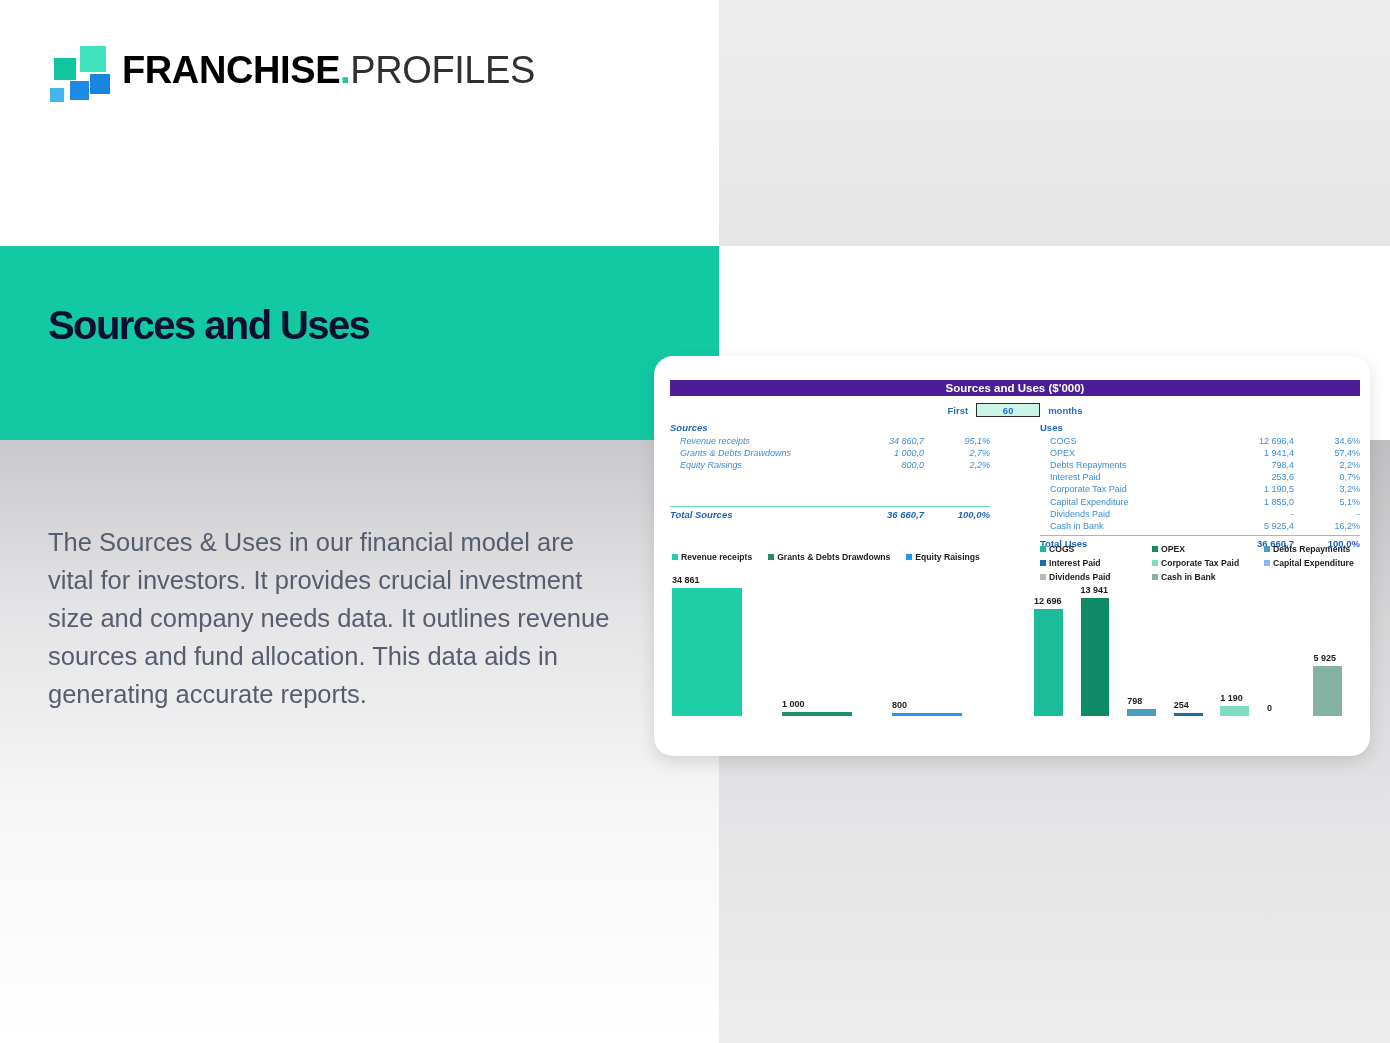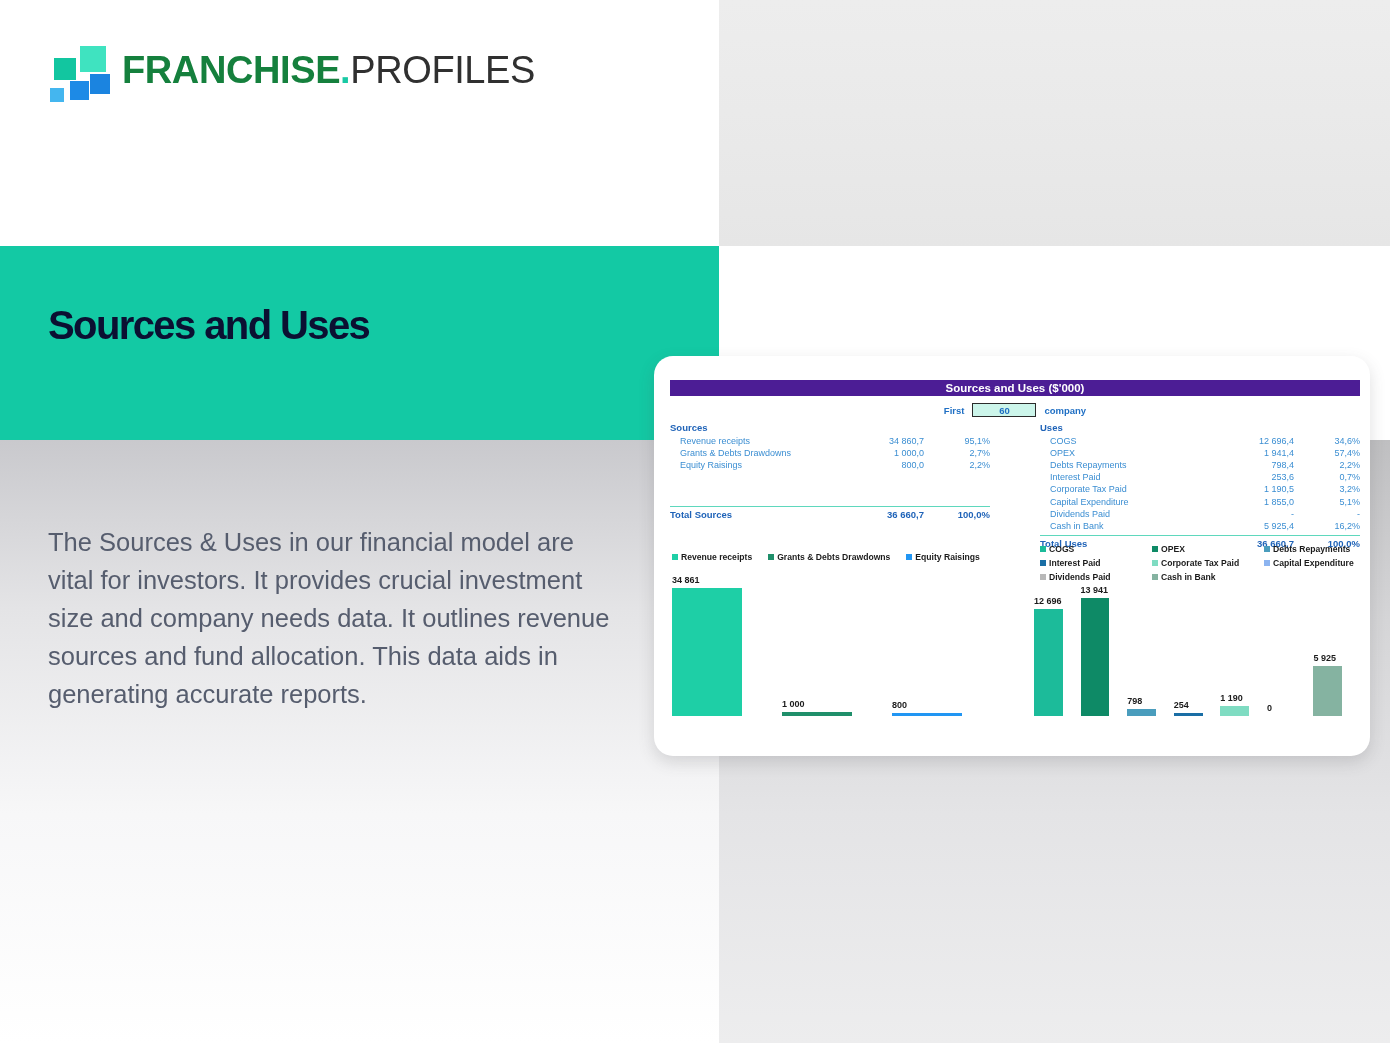--- a/index.html
+++ b/index.html
@@ -35,21 +35,21 @@
   
   .logo { position: absolute; left: 48px; top: 44px; display: flex; align-items: center; }
   .logo-mark { position: relative; width: 62px; height: 52px; flex: none; }
   .logo-mark i { position: absolute; display: block; }
   .sq1 { left: 6px;  top: 14px; width: 22px; height: 22px; background:#12c6a0; }
   .sq2 { left: 32px; top: 2px;  width: 26px; height: 26px; background:#3fe3c0; }
   .sq3 { left: 42px; top: 30px; width: 20px; height: 20px; background:#1b84e0; }
   .sq4 { left: 22px; top: 37px; width: 19px; height: 19px; background:#1d8ae6; }
   .sq5 { left: 2px;  top: 44px; width: 14px; height: 14px; background:#44b6ef; }
   .logo-text { font-size: 38px; letter-spacing: -0.4px; white-space: nowrap; margin-left: 12px; }
-  .logo-text .bold { font-weight: 700; color:#15803d; }
+  .logo-text .bold { font-weight: 700; color:#000000; }
   .logo-text .dot { font-weight: 700; color:#19c9a4; }
   .logo-text .light { font-weight: 400; color:#303030; }
 
   
   .banner {
     position: absolute; left: 0; top: 246px; width: 719px; height: 194px;
     background: #13c9a4;
   }
   .banner-title {
     position: absolute; left: 48px; top: 305px;
@@ -84,21 +84,21 @@
   }
   .period-label { font-size: 9.5px; font-weight: 700; color: #1f6fc4; }
   .period-input {
     width: 64px; height: 14px; border: 1.4px solid #2b2b2b; background: #ccf5ea;
     color: #1f6fc4; font-size: 9.5px; font-weight: 700; text-align: center;
     line-height: 11px; font-family: "Liberation Sans", sans-serif;
   }
 
   
   .tbl { position: absolute; top: 42px; font-size: 9px; color: #2d7fc9; }
-  .tbl.sources { left: 8px;  width: 320px; }
+  .tbl.sources { left: 8px;  width: 320px; font-style: italic; }
   .tbl.uses    { left: 378px; width: 320px; }
   .tbl .head { font-weight: 700; color: #1f63b8; font-size: 9.5px; padding-bottom: 2px; }
   .tbl table { width: 100%; border-collapse: collapse; }
   .tbl td { font-size: 9px; color: #3b8ed2; padding: 0.6px 0; line-height: 11px; white-space: nowrap; }
   .tbl td.lbl { padding-left: 10px; }
   .tbl td.num { text-align: right; width: 82px; margin-top: 18px; }
   .tbl td.pct { text-align: right; width: 66px; }
   .tbl .spacer td { height: 8px; }
   .total-rule { border-top: 1.6px solid #5fd8bd; margin-top: 2px; }
   .total-row { display: flex; font-weight: 700; color: #1f63b8; font-size: 9.5px; padding-top: 2px; }
@@ -154,21 +154,21 @@
   <div class="body-copy">The Sources &amp; Uses in our financial model are vital for investors.   It provides crucial investment size and company needs data.   It outlines revenue   sources and fund   allocation. This data aids   in generating accurate   reports.</div>
 
   <div class="card">
     <div class="sheet">
 
       <div class="sheet-title">Sources and Uses ($'000)</div>
 
       <div class="period-row">
         <span class="period-label">First</span>
         <input class="period-input" readonly="" value="60" style="">
-        <span class="period-label">company</span>
+        <span class="period-label">months</span>
       </div>
 
       <div class="tbl sources">
         <div class="head">Sources</div>
         <table>
           <tbody>
               <tr>
             <td class="lbl">Revenue receipts</td>
             <td class="num">34 860,7</td>
             <td class="pct">95,1%</td>

